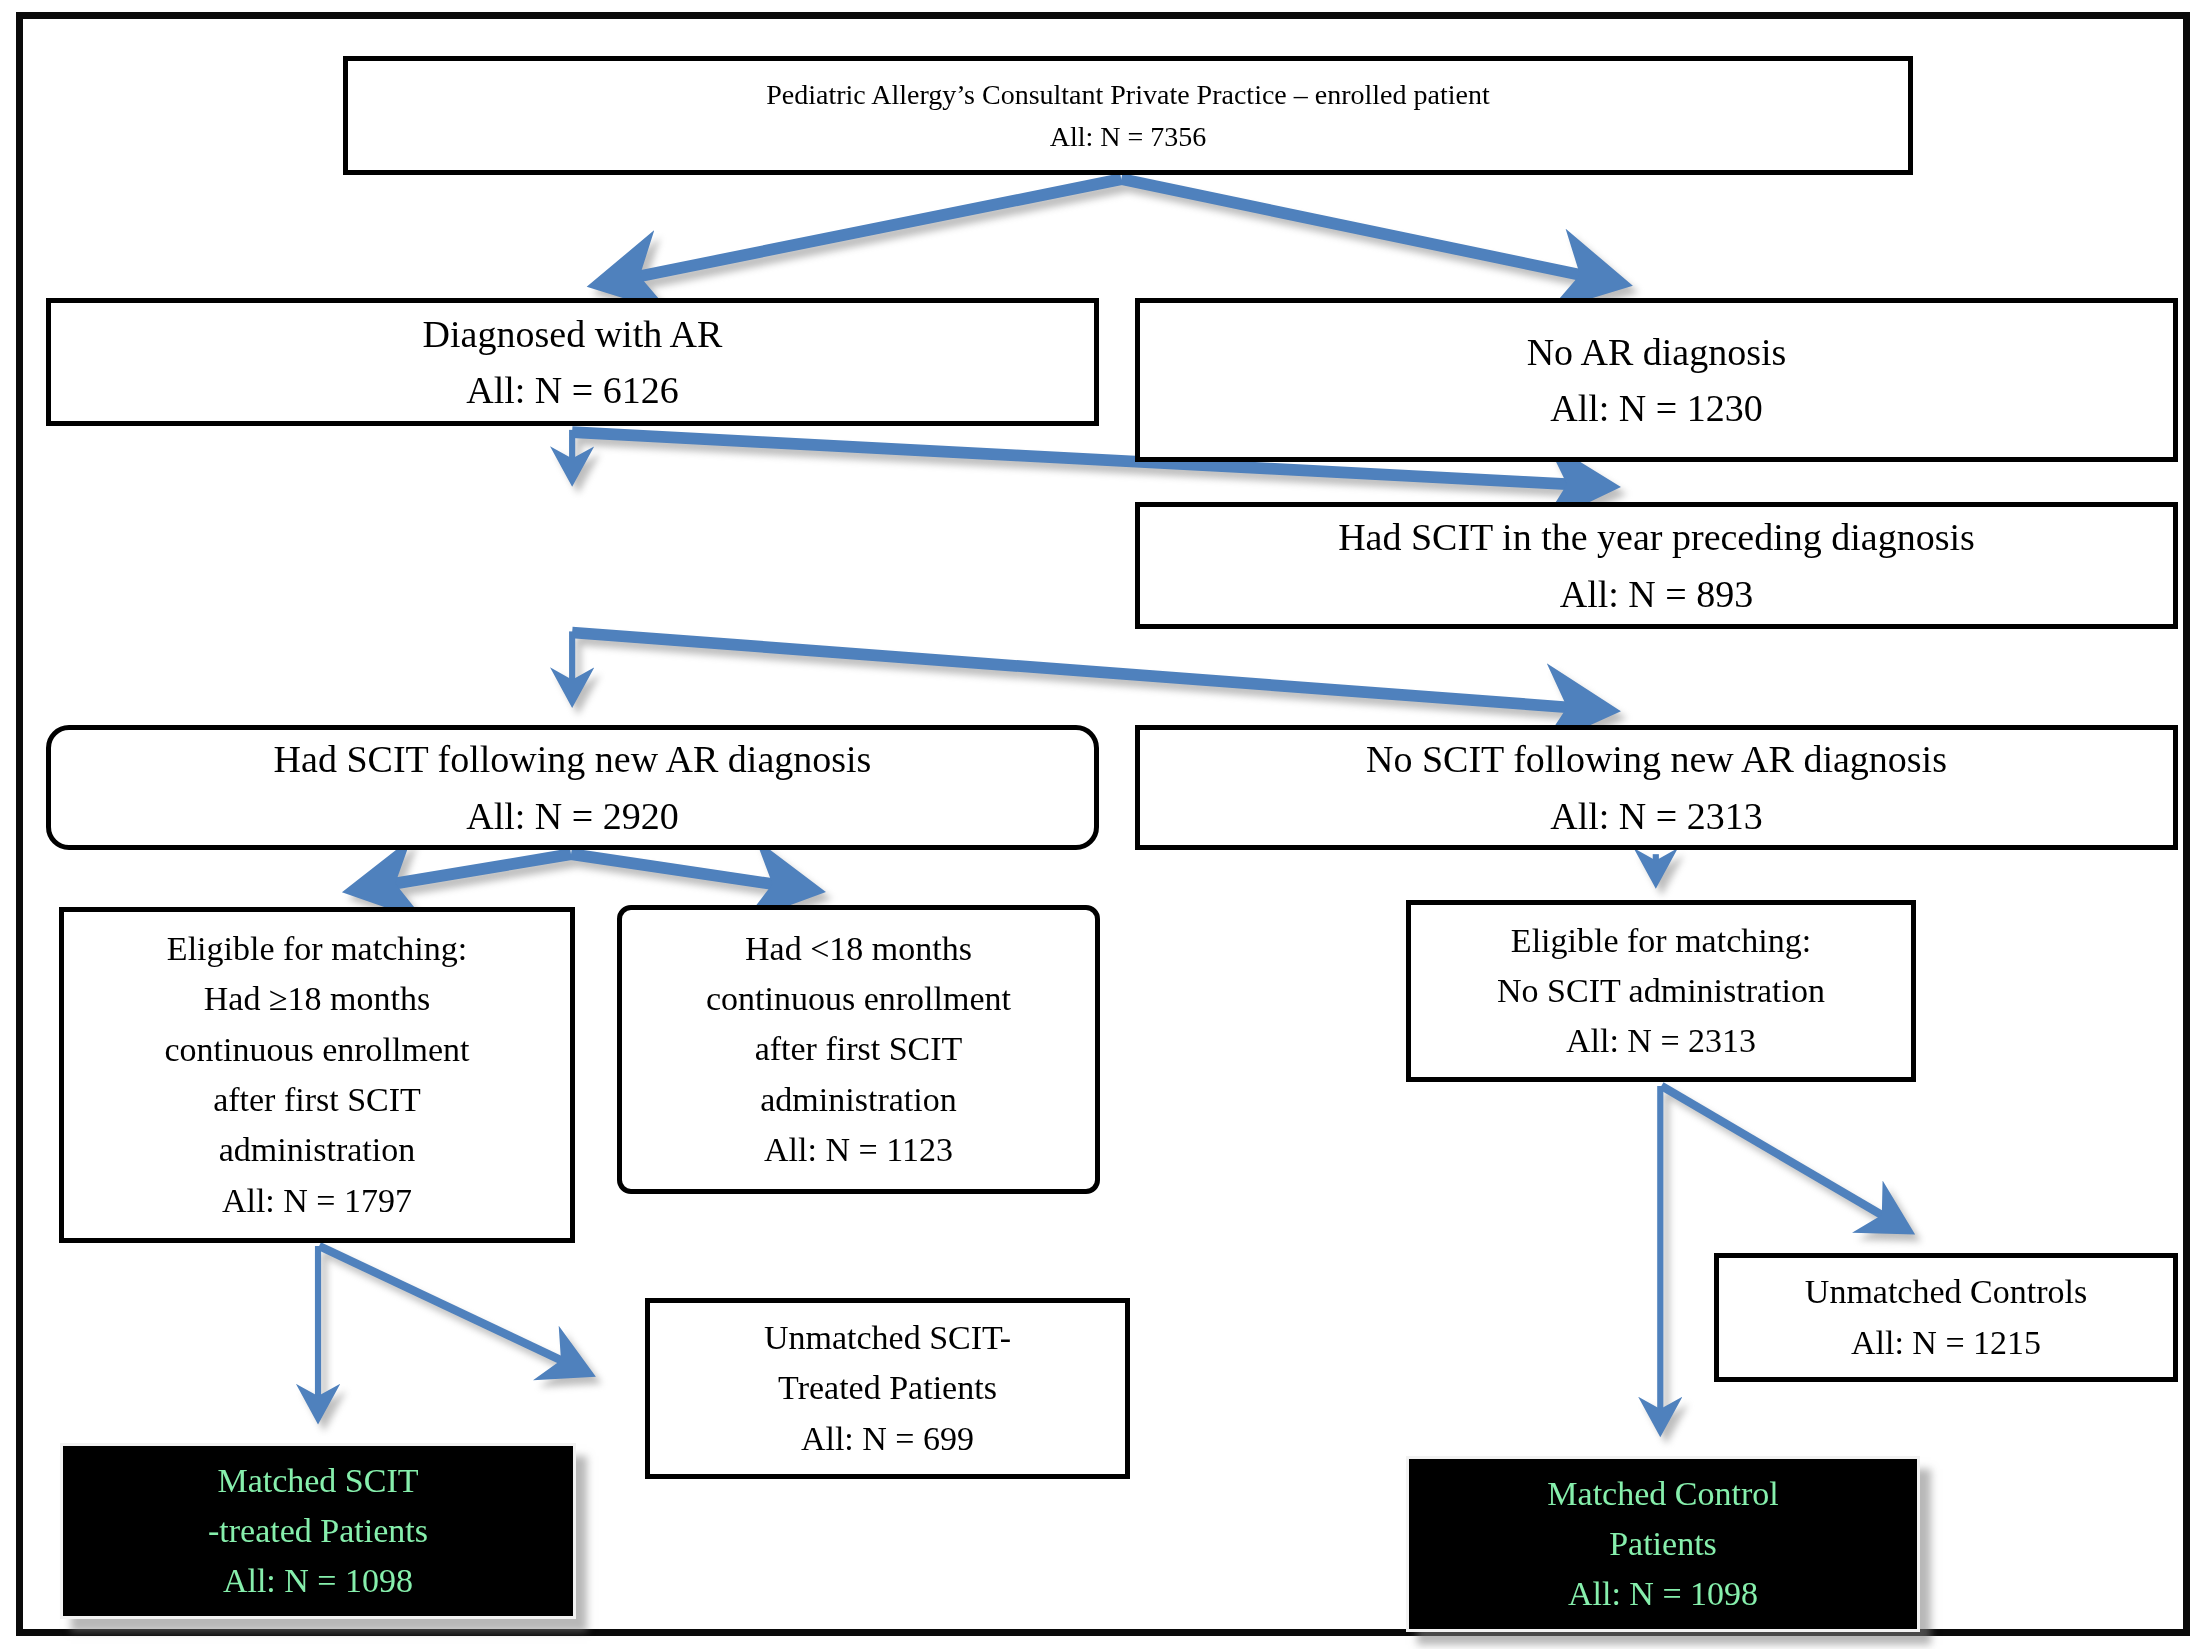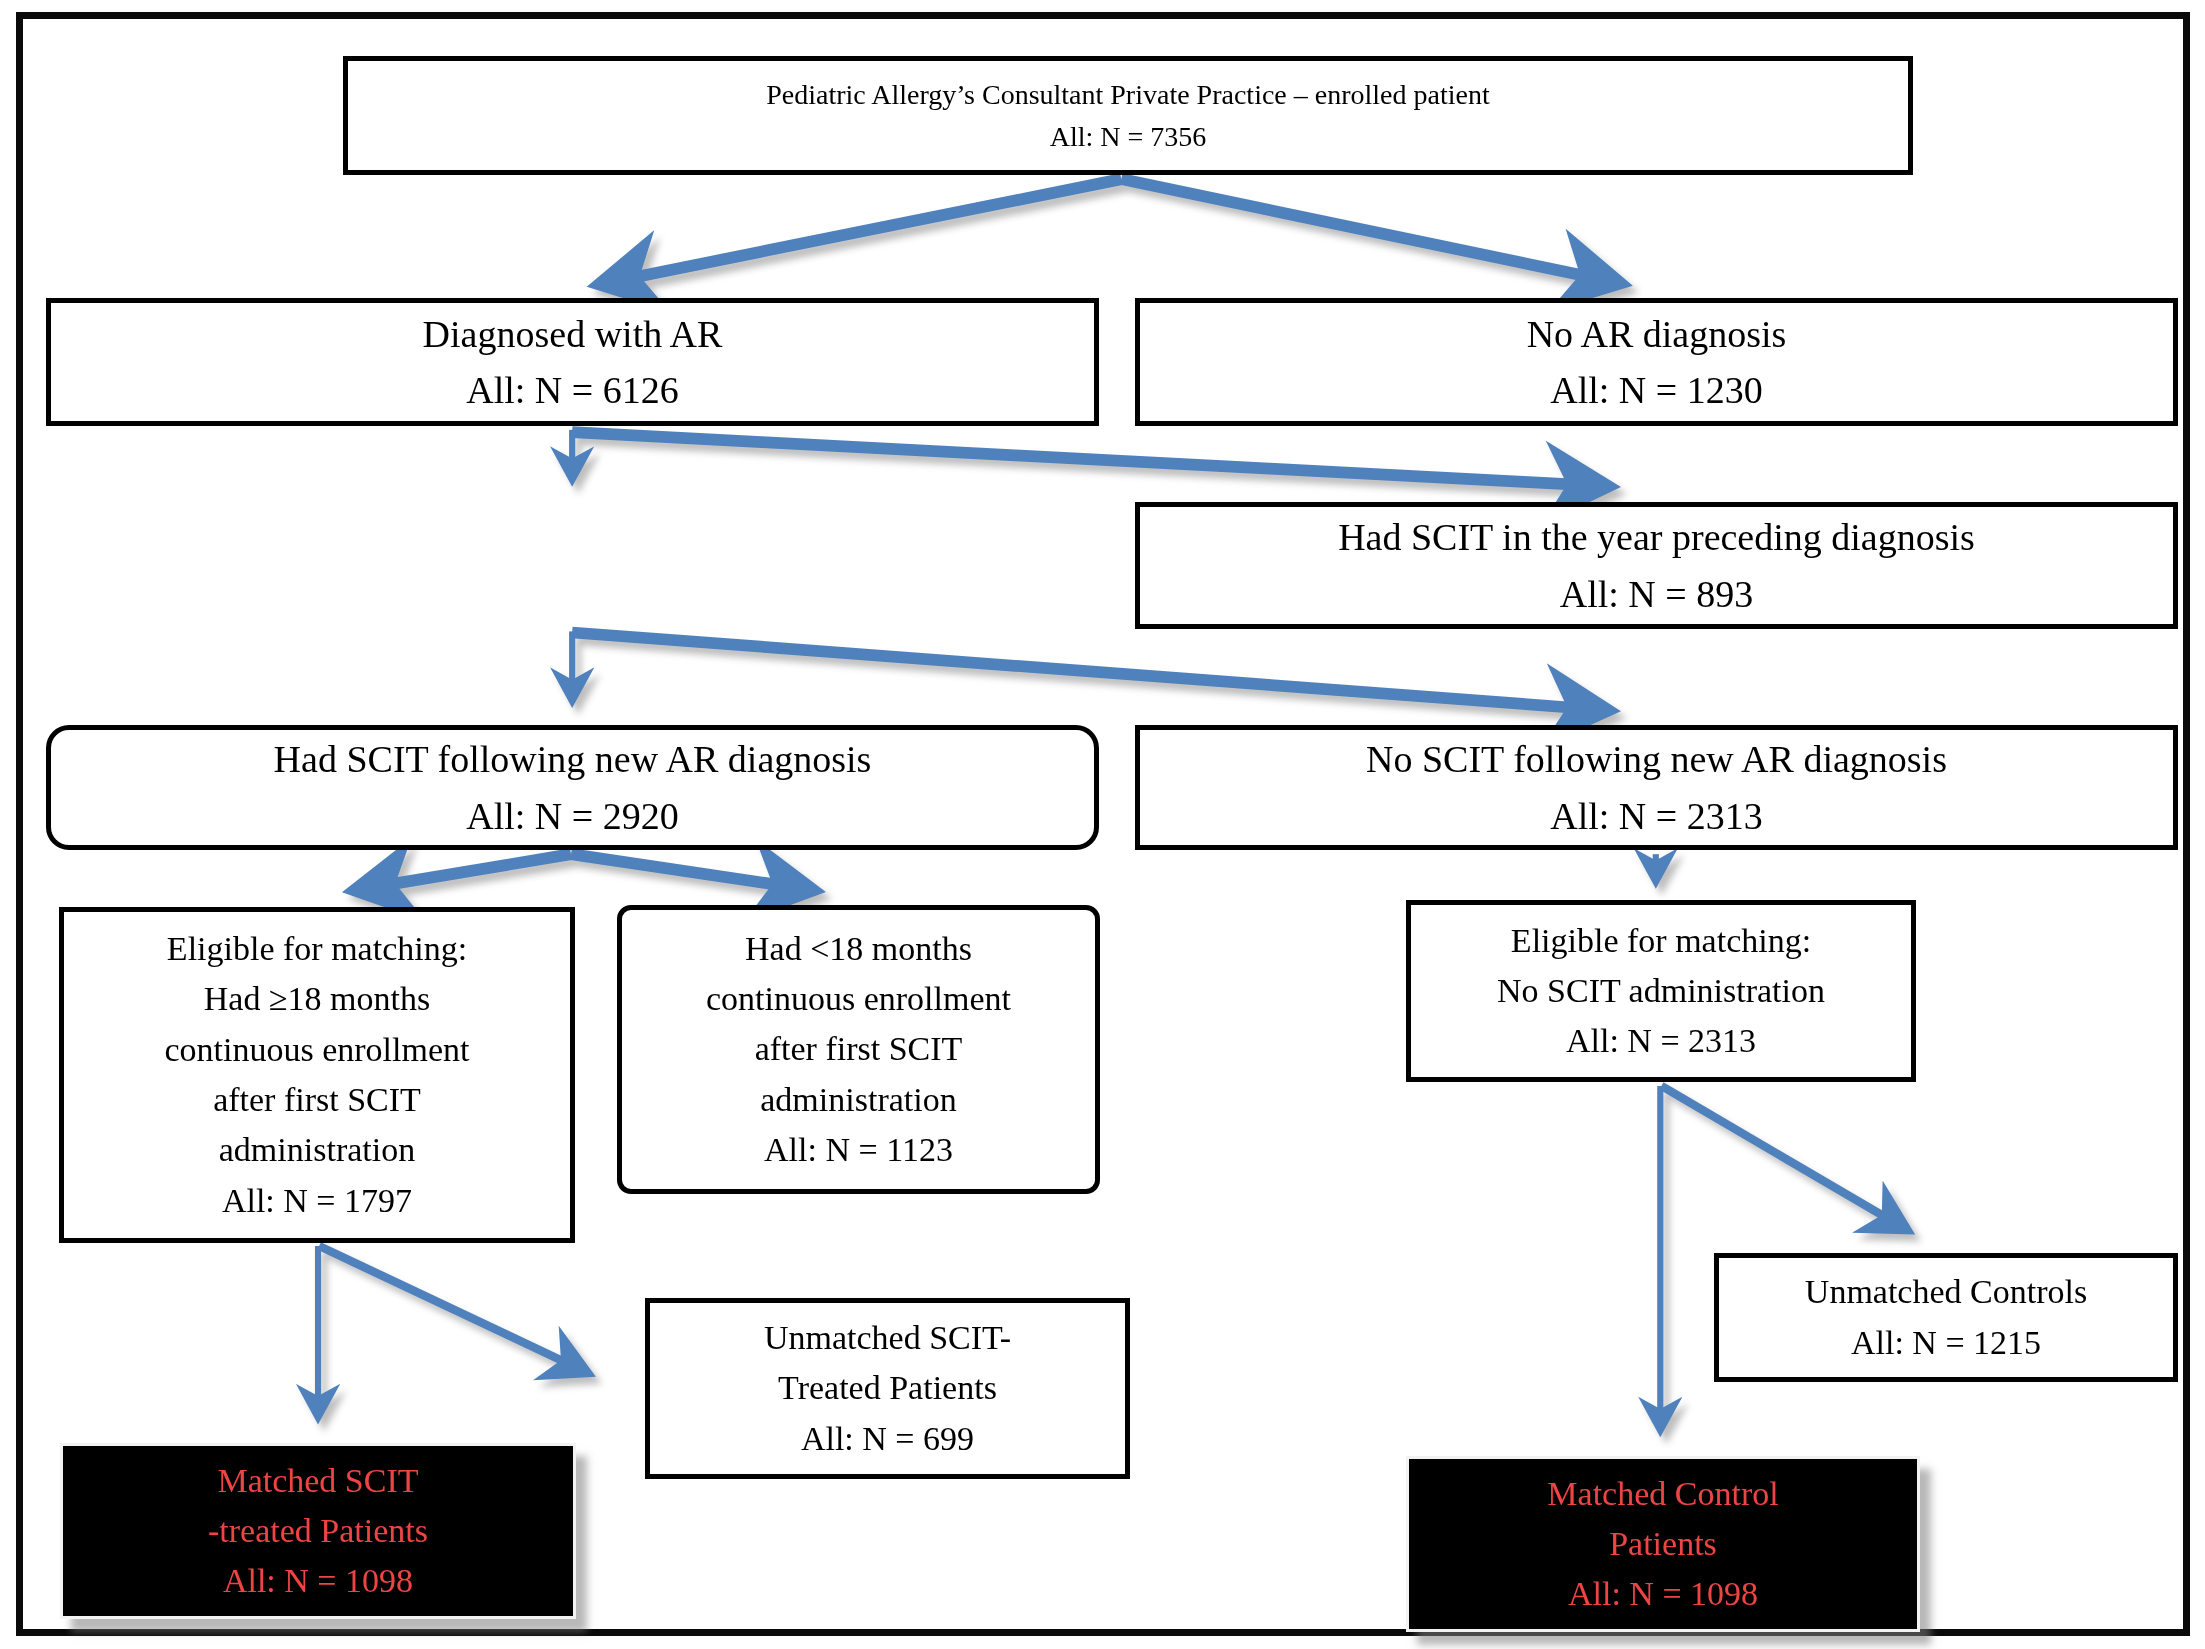--- a/index.html
+++ b/index.html
@@ -27,21 +27,21 @@
   .node .box-text{
     white-space:pre-line;
     line-height:1.48;
     padding:0 5.6px;
   }
   .fs-top{font-size:28px;}
   .fs-mid{font-size:38px;}
   .fs-sm{font-size:34px;}
   .node.dark{
     background:#000000;
-    color:#ef4444;
+    color:#86efac;
     border:3.4px solid #f2f2f2;
     box-shadow:11.2px 13.4px 7.8px rgba(125,125,125,0.55);
   }
   svg.arrows{
     position:absolute;left:0;top:0;
     pointer-events:none;
     filter:drop-shadow(6.7px 7.8px 3.9px rgba(110,110,110,0.45));
   }
 </style>
 </head>
@@ -77,21 +77,21 @@
   <div class="node fs-top" style="left:343px;top:56px;width:1570px;height:119px;">
     <div class="box-text">Pediatric Allergy’s Consultant Private Practice – enrolled patient
 All: N = 7356</div>
   </div>
 
   <div class="node fs-mid" style="left:46px;top:298px;width:1053px;height:128px;">
     <div class="box-text">Diagnosed with AR
 All: N = 6126</div>
   </div>
 
-  <div class="node fs-mid" style="left:1135px;top:298px;width:1043px;height:128px;">
+  <div class="node fs-mid" style="left:1135px;top:298px;width:1043px;height:164px;">
     <div class="box-text">No AR diagnosis
 All: N = 1230</div>
   </div>
 
 
   <div class="node fs-mid" style="left:1135px;top:502px;width:1043px;height:127px;">
     <div class="box-text">Had SCIT in the year preceding diagnosis
 All: N = 893</div>
   </div>
 

